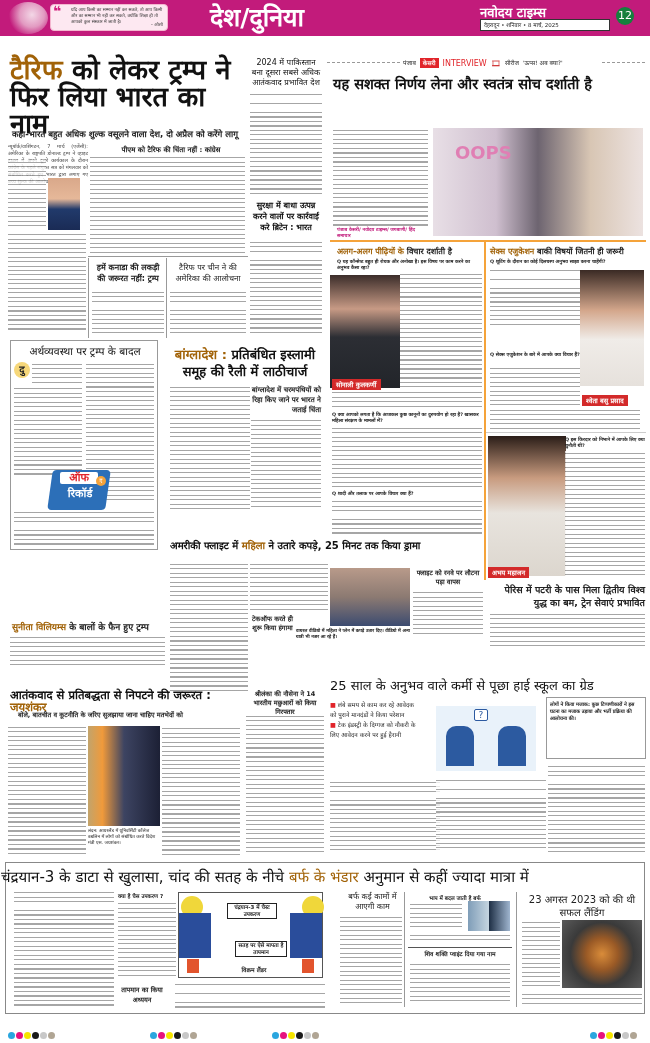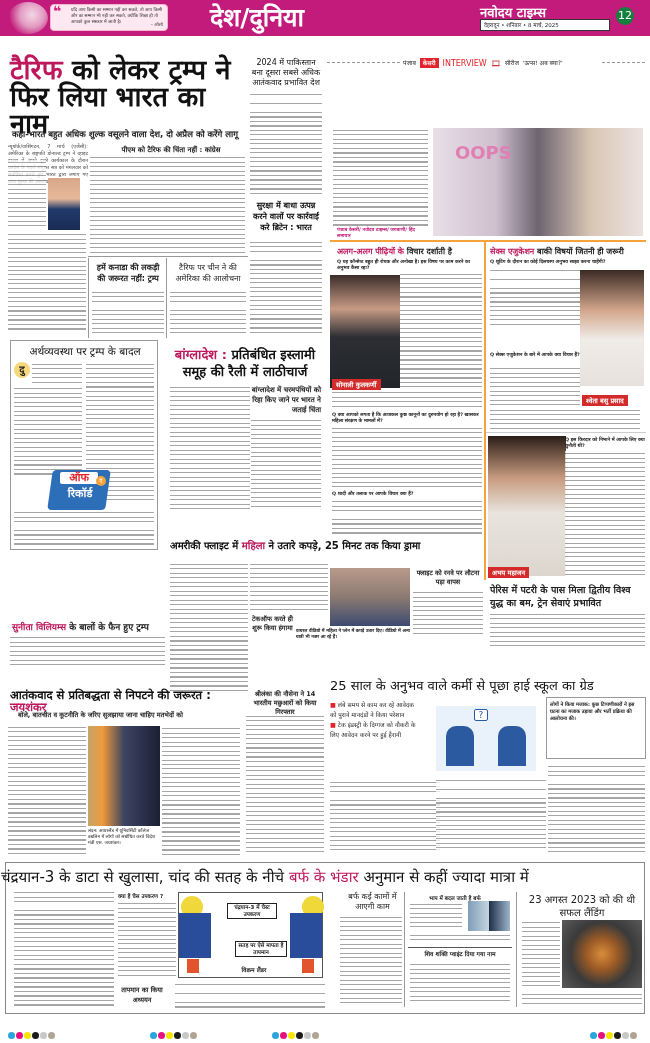--- a/index.html
+++ b/index.html
@@ -12,21 +12,21 @@
 #logo-face{left:8px;top:2px;width:40px;height:32px;background:radial-gradient(circle at 60% 40%,#f3d7e6 0,#e29ac1 40%,#c21b7b 75%);border-radius:50%}
 #quote-box{left:50px;top:4px;width:118px;height:27px;background:#fde8f1;border-radius:4px;border:1px solid #f4b6cf;padding:2px 4px 0 20px;font-size:4.4px;line-height:6px;color:#333}
 #quote-mark{left:53px;top:4px;color:#d11f7c;font-size:14px;font-weight:bold;line-height:14px}
 #quote-author{position:absolute;right:4px;bottom:2px;font-size:4.4px}
 #section-title{left:210px;top:2px;font-size:25px;color:#fff;font-weight:bold;line-height:32px;font-family:"DejaVu Sans",sans-serif}
 #paper-name{left:480px;top:3px;color:#fff;font-size:13px;font-weight:bold}
 #page-no{left:616px;top:7px;width:18px;height:18px;border-radius:50%;background:#15803d;color:#fff;font-size:11px;text-align:center;line-height:18px}
 #dateline{left:480px;top:19px;width:130px;height:12px;background:#fff;border:1px solid #333;font-size:5.5px;line-height:10px;padding-left:3px;color:#222}
 
 .h-big{font-weight:bold;color:#111;line-height:1}
-.red{color:#be185d}
+.red{color:#a16207}
 .box{border:1px solid #999}
 .photo{background:linear-gradient(135deg,#caa 0,#876 60%,#433 100%)}
 .hl-sub{font-weight:bold;color:#222}
 .caption-tag{background:#d32a2a;color:#fff;font-size:6.5px;font-weight:bold;padding:1px 4px}
 .dot{display:inline-block;width:7px;height:7px;border-radius:50%;margin-right:1px}
 .orangebar{background:#f5a33a}
 </style>
 </head>
 <body>
 
@@ -70,20 +70,21 @@
 <div class="abs" style="left:327px;top:62px;width:318px;height:1px;border-top:1px dashed #999"></div>
 <div class="abs" style="left:400px;top:57px;width:200px;height:12px;display:flex;align-items:center;gap:4px;font-size:6px;background:#fff;padding:0 3px">
   <span>पंजाब</span>
   <span style="background:#e1242a;color:#fff;padding:1px 3px;font-weight:bold">केसरी</span>
   <span style="color:#e1242a;font-size:8px">INTERVIEW</span>
   <span style="color:#c22;font-size:8px">🎞</span>
   <span>सीरीज</span>
   <span>'ऊप्स! अब क्या?'</span>
 </div>
 <div class="abs h-big" style="left:333px;top:75px;width:312px;font-size:14.5px;line-height:19px">
+  <div>यह सशक्त निर्णय लेना और स्वतंत्र सोच दर्शाती है</div>
 </div>
 <div class="abs lines" style="left:333px;top:128px;width:95px;height:100px"></div>
 <div class="abs" style="left:337px;top:227px;width:90px;font-size:4.8px;color:#c21b7b;font-weight:bold;line-height:6px">पंजाब केसरी/ नवोदय टाइम्स/ जगबाणी/ हिंद समाचार</div>
 <div class="abs photo" style="left:433px;top:128px;width:210px;height:108px;background:linear-gradient(90deg,#e8dfe6 0,#cfbfcf 30%,#6d6470 50%,#d8c6b4 75%,#ece2e0 100%)"></div>
 <div class="abs" style="left:455px;top:142px;font-size:18px;color:#e07fb4;font-weight:bold">OOPS</div>
 <div class="abs orangebar" style="left:330px;top:240px;width:316px;height:2px"></div>
 <div class="abs orangebar" style="left:484px;top:240px;width:2px;height:340px"></div>
 <div class="abs" style="left:337px;top:246px;width:148px;font-size:8px;font-weight:bold;line-height:11px">
   <span class="red">अलग-अलग पीढ़ियों के</span>
   <span>विचार दर्शाती है</span>
@@ -141,21 +142,21 @@
   <span>ने उतारे कपड़े, 25 मिनट तक किया ड्रामा</span>
 </div>
 <div class="abs lines" style="left:170px;top:562px;width:78px;height:130px"></div>
 <div class="abs lines" style="left:250px;top:562px;width:78px;height:50px"></div>
 <div class="abs" style="left:250px;top:615px;width:45px;font-size:6.5px;font-weight:bold;text-align:center;line-height:8.5px">टेकऑफ करते ही शुरू किया हंगामा</div>
 <div class="abs photo" style="left:330px;top:568px;width:80px;height:58px;background:linear-gradient(#b89a8a,#8c7a72 50%,#3c4b70 100%)"></div>
 <div class="abs" style="left:296px;top:628px;width:114px;font-size:4.6px;font-weight:bold;line-height:5.8px">वायरल वीडियो में महिला ने प्लेन में कपड़े उतार दिए। वीडियो में अन्य यात्री भी नजर आ रहे हैं।</div>
 <div class="abs" style="left:413px;top:569px;width:70px;font-size:6.5px;font-weight:bold;text-align:center;line-height:9px">फ्लाइट को रनवे पर लौटना पड़ा वापस</div>
 <div class="abs lines" style="left:413px;top:590px;width:70px;height:44px"></div>
 
-<div class="abs" style="left:490px;top:583px;width:155px;font-size:9.5px;font-weight:bold;text-align:left;line-height:13px">पेरिस में पटरी के पास मिला द्वितीय विश्व युद्ध का बम, ट्रेन सेवाएं प्रभावित</div>
+<div class="abs" style="left:490px;top:583px;width:155px;font-size:9.5px;font-weight:bold;text-align:right;line-height:13px">पेरिस में पटरी के पास मिला द्वितीय विश्व युद्ध का बम, ट्रेन सेवाएं प्रभावित</div>
 <div class="abs lines" style="left:490px;top:612px;width:155px;height:34px"></div>
 
 <div class="abs" style="left:12px;top:620px;width:160px;font-size:9px;font-weight:bold">
   <span class="red">सुनीता विलियम्स</span>
   <span>के बालों के फैन हुए ट्रम्प</span>
 </div>
 <div class="abs lines" style="left:10px;top:635px;width:155px;height:32px"></div>
 
 <div class="abs h-big" style="left:10px;top:690px;width:240px;font-size:11.5px">
   <span>आतंकवाद से प्रतिबद्धता से निपटने की जरूरत :</span>

